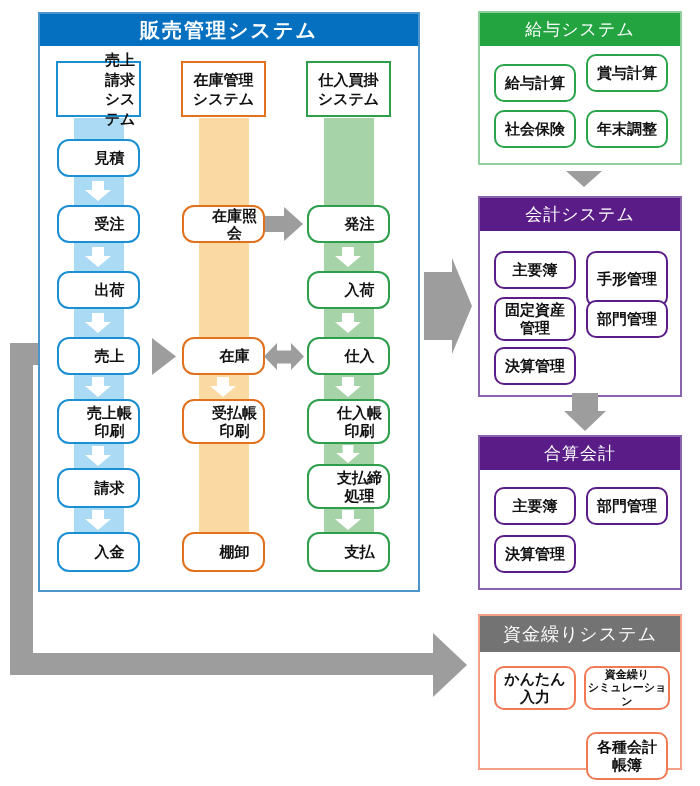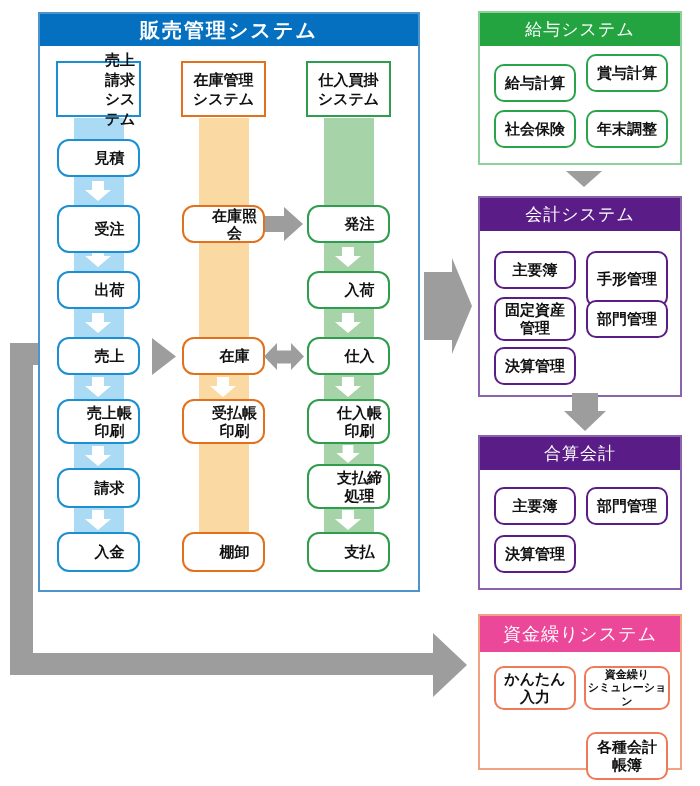--- a/index.html
+++ b/index.html
@@ -51,21 +51,21 @@
   .panel{position:absolute;left:478px;width:204px;background:#fff;box-sizing:border-box;}
   .panel.pg{border:2px solid #8ecf9c;}
   .panel.pp{border:2px solid #8a63ad;}
   .panel.ps{border:2px solid #f3a183;}
   .panel-header{
     margin:-0px;height:33px;display:flex;align-items:center;justify-content:center;
     color:#fff;font-weight:normal;font-size:17px;letter-spacing:1px;
   }
   .panel.pg .panel-header{background:#23a440;}
   .panel.pp .panel-header{background:#5a1d87;}
-  .panel.ps .panel-header{background:#ec4899;height:36px;font-size:18px;}
+  .panel.ps .panel-header{background:#737373;height:36px;font-size:18px;}
 
   .chip{
     position:absolute;width:82px;background:#fff;border-radius:10px;box-sizing:border-box;
     display:flex;align-items:center;justify-content:center;text-align:center;
     font-weight:bold;font-size:15px;line-height:1.2;white-space:pre-line;
   }
   .chip.cg{border:2px solid #2aa44b;}
   .chip.cp{border:2px solid #5a1d87;}
   .chip.cs{border:2px solid #ef7a55;}
 
@@ -130,21 +130,21 @@
     <polygon points="7,0 19,0 19,9 26,9 13,20 0,9 7,9" fill="#fff"></polygon>
   </svg>
 <svg style="left:335px;top:445px;" width="26" height="18" viewBox="0 0 26 20">
     <polygon points="7,0 19,0 19,9 26,9 13,20 0,9 7,9" fill="#fff"></polygon>
   </svg>
 <svg style="left:335px;top:510px;" width="26" height="20" viewBox="0 0 26 20">
     <polygon points="7,0 19,0 19,9 26,9 13,20 0,9 7,9" fill="#fff"></polygon>
   </svg>
 
 <div class="fnode b" style="left:57px;top:139px;height:38px;">見積</div>
-<div class="fnode b" style="left:57px;top:205px;height:48px;">受注</div>
+<div class="fnode b" style="left:57px;top:205px;height:38px;">受注</div>
 <div class="fnode b" style="left:57px;top:271px;height:38px;">出荷</div>
 <div class="fnode b" style="left:57px;top:337px;height:38px;">売上</div>
 <div class="fnode b" style="left:57px;top:399px;height:45px;">売上帳
 印刷</div>
 <div class="fnode b" style="left:57px;top:468px;height:40px;">請求</div>
 <div class="fnode b" style="left:57px;top:532px;height:40px;">入金</div>
 
 <div class="fnode o" style="left:182px;top:205px;height:38px;">在庫照会</div>
 <div class="fnode o" style="left:182px;top:337px;height:38px;">在庫</div>
 <div class="fnode o" style="left:182px;top:399px;height:45px;">受払帳

